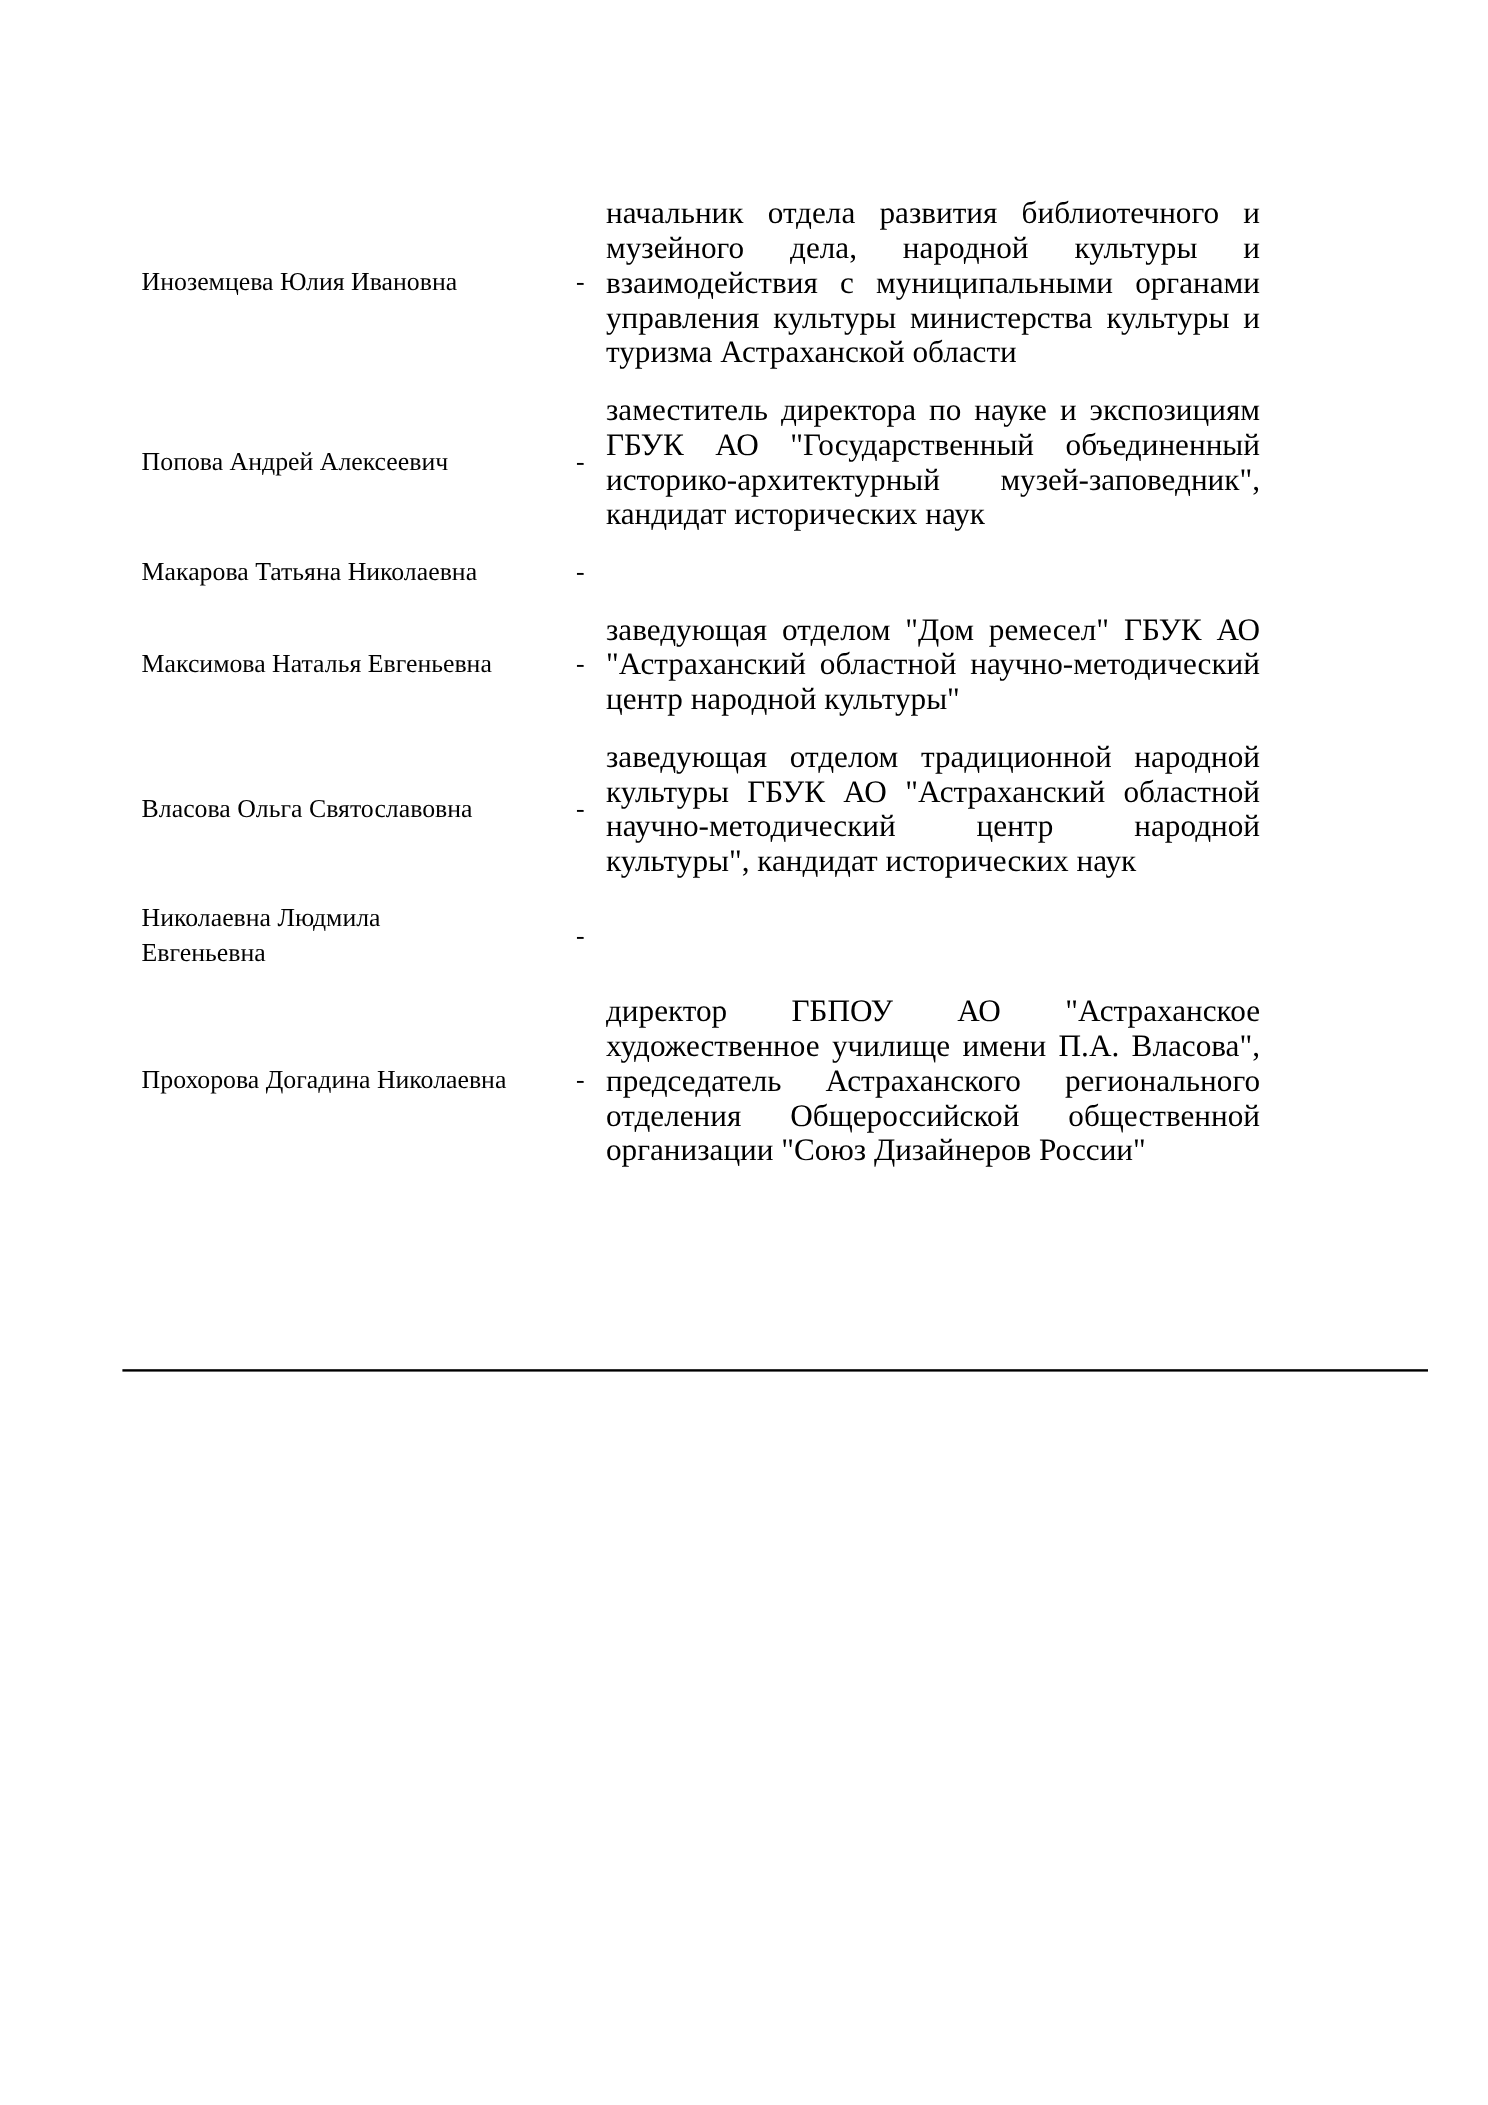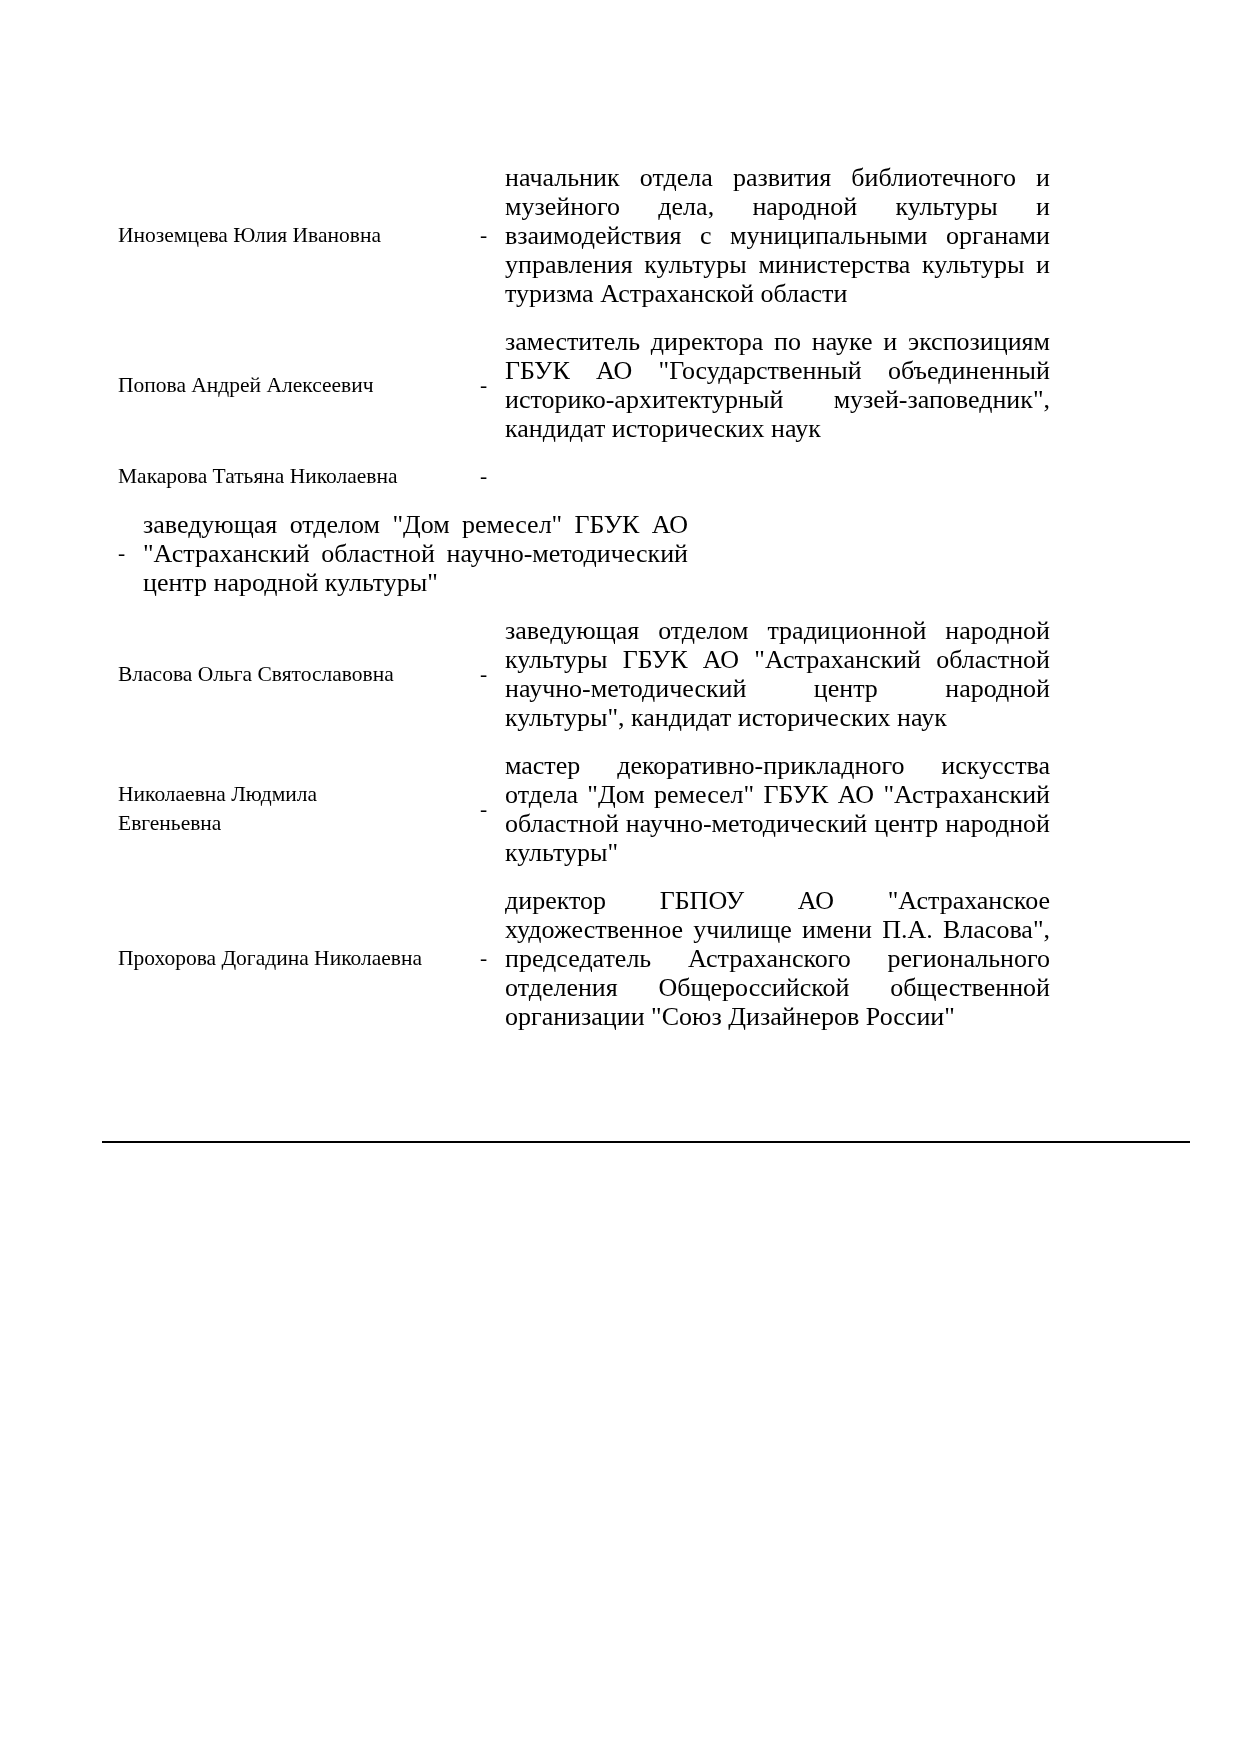--- a/index.html
+++ b/index.html
@@ -82,34 +82,34 @@
       <div class="dash">-</div>
       <div class="desc">заместитель директора по науке и экспозициям ГБУК АО "Государственный объединенный историко-архитектурный музей-заповедник", кандидат исторических наук</div>
     </div>
 
     <div class="entry">
       <div class="name">Макарова Татьяна Николаевна</div>
       <div class="dash">-</div>
     </div>
 
     <div class="entry">
+      <div class="name">Максимова Наталья Евгеньевна</div>
       <div class="dash">-</div>
       <div class="desc">заведующая отделом "Дом ремесел" ГБУК АО "Астраханский областной научно-методический центр народной культуры"</div>
     </div>
 
     <div class="entry">
       <div class="name">Власова Ольга Святославовна</div>
       <div class="dash">-</div>
       <div class="desc">заведующая отделом традиционной народной культуры ГБУК АО "Астраханский областной научно-методический центр народной культуры", кандидат исторических наук</div>
     </div>
 
     <div class="entry">
       <div class="name" style="width:230px;flex:0 0 362px;padding-right:132px;box-sizing:border-box;">Николаевна Людмила Евгеньевна</div>
       <div class="dash">-</div>
-      <div class="desc">мастер декоративно-прикладного искусства отдела "Дом ремесел" ГБУК АО "Астраханский областной научно-методический центр народной культуры"</div>
     </div>
 
     <div class="entry">
       <div class="name">Прохорова Догадина Николаевна</div>
       <div class="dash">-</div>
       <div class="desc">директор ГБПОУ АО "Астраханское художественное училище имени П.А. Власова", председатель Астраханского регионального отделения Общероссийской общественной организации "Союз Дизайнеров России"</div>
     </div>
 
   </div>
 

